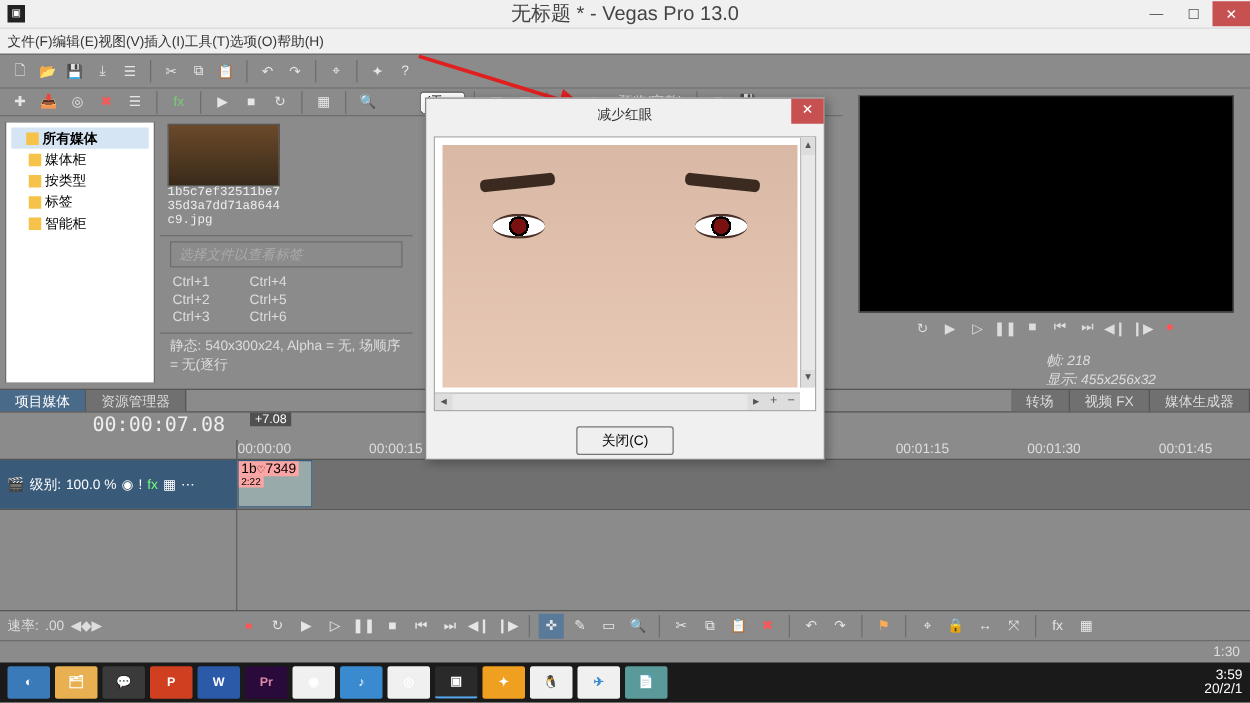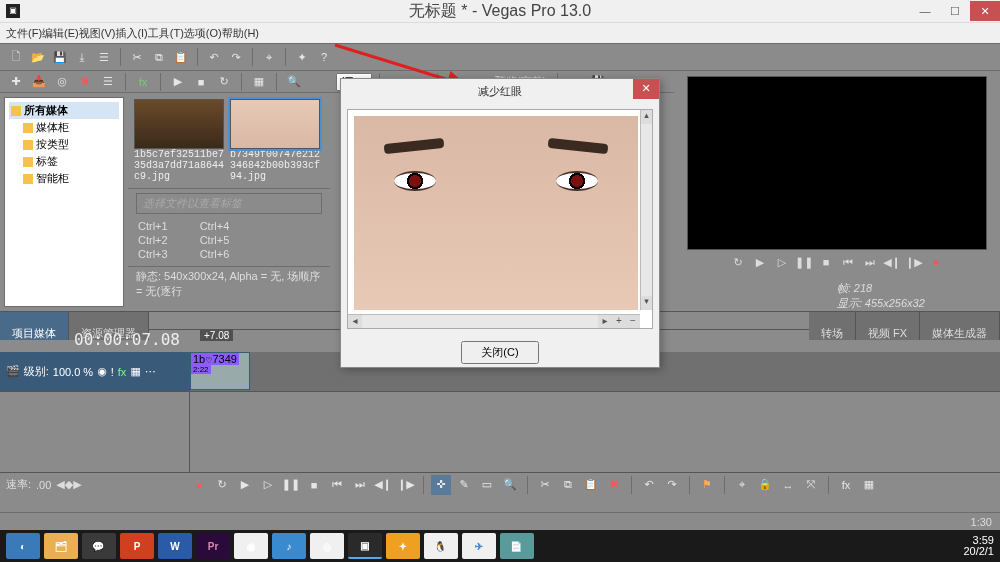--- a/index.html
+++ b/index.html
@@ -16,52 +16,52 @@
 .sep { width: 1px; height: 18px; background: #6d6d6d; margin: 0 4px; }
 .main-upper { height: 240px; display: flex; background: #8b8b8b; }
 .col-left { width: 330px; display: flex; flex-direction: column; }
 .col-mid { flex: 1; }
 .col-right { width: 326px; display: flex; flex-direction: column; align-items: center; padding-top: 5px; }
 .small-toolbar { height: 22px; display: flex; align-items: center; padding: 0 6px; gap: 3px; border-bottom: 1px solid #6d6d6d; }
 .small-toolbar select { font-size: 10px; height: 18px; }
 .media-browser { flex: 1; display: flex; }
 .tree { width: 120px; background: #fff; border: 1px solid #6d6d6d; margin: 4px; padding: 4px; color: #000; }
 .tree .node { padding: 1px 0 1px 14px; position: relative; }
-.tree .node.root { font-weight: bold; background: #d6e5f3; padding-left: 2px; }
+.tree .node.root { font-weight: bold; background: #d6e5f3; padding-left: 12px; }
 .tree .ico { display: inline-block; width: 10px; height: 10px; background: #f6c24a; margin-right: 3px; vertical-align: middle; }
 .thumbs { flex: 1; display: flex; flex-direction: column; }
 .thumb-row { display: flex; gap: 6px; padding: 6px; }
 .thumb { width: 90px; }
 .thumb .img { width: 90px; height: 50px; background: #333; border: 1px solid #555; position: relative; }
 .thumb .cap { font-size: 10px; color: #eee; word-break: break-all; line-height: 11px; font-family: Liberation Mono, monospace; }
 .thumb.sel .img { outline: 2px solid #4a90d9; }
 .info-area { border-top: 1px solid #6d6d6d; padding: 4px 8px; color: #ddd; }
 .info-area .hint { font-style: italic; border: 1px solid #6d6d6d; padding: 2px 6px; margin-bottom: 4px; color: #aaa; }
 .info-area table td { padding-right: 30px; }
 .status-line { color: #ddd; padding: 2px 8px; border-top: 1px solid #6d6d6d; }
 .tabs-row { height: 18px; display: flex; border-top: 1px solid #555; }
-.tab { padding: 14px 12px; background: #707070; color: #ddd; border-right: 1px solid #555; }
+.tab { padding: 2px 12px; background: #707070; color: #ddd; border-right: 1px solid #555; }
 .tab.active { background: #4a6a8a; color: #fff; }
 .preview { width: 300px; height: 200px; background: #000; border: 1px solid #555; }
 .preview-ctrl { display: flex; gap: 4px; margin-top: 6px; color: #ddd; }
 .preview-ctrl .pbtn { width: 18px; text-align: center; }
 .preview-info { color: #ddd; font-size: 10px; margin-top: 12px; text-align: left; width: 300px; padding-left: 150px; font-style: italic; }
 .timeline-area { background: #8b8b8b; border-top: 1px solid #555; }
 .tl-header { height: 22px; display: flex; align-items: flex-start; }
 .tl-time { width: 190px; text-align: right; padding-right: 10px; color: #eee; font-size: 16px; font-family: monospace; }
 .tl-marker { background: #505050; color: #fff; padding: 0 4px; font-size: 10px; margin-left: 10px; }
 .tl-ruler { height: 16px; display: flex; background: #8b8b8b; border-bottom: 1px solid #555; position: relative; }
 .tl-ruler .spacer { width: 190px; border-right: 1px solid #555; }
 .tl-ruler .ticks { flex: 1; position: relative; color: #ddd; font-size: 9px; }
 .tl-ruler .tick { position: absolute; top: 1px; }
 .tl-track { height: 40px; display: flex; border-bottom: 1px solid #555; }
 .tl-track-head { width: 190px; background: #3a5a7a; border-right: 1px solid #555; display: flex; align-items: center; padding: 2px 6px; gap: 4px; color: #fff; font-size: 9px; }
 .tl-track-body { flex: 1; background: #707070; position: relative; }
 .clip { position: absolute; left: 0; top: 0; height: 38px; width: 60px; border: 1px solid #3a5a7a; background: #9aa; }
-.clip .lbl { position: absolute; top: 0; left: 0; background: #8b5cf6; color: #000; font-size: 8px; padding: 0 2px; }
+.clip .lbl { position: absolute; top: 0; left: 0; background: #fca5a5; color: #000; font-size: 8px; padding: 0 2px; }
 .tl-empty { height: 80px; display: flex; }
 .tl-empty .spacer { width: 190px; border-right: 1px solid #555; }
 .tl-bottom-tools { height: 24px; background: #8b8b8b; border-top: 1px solid #555; display: flex; align-items: center; padding: 0 6px; gap: 3px; }
 .tl-bottom-tools .left { width: 180px; display: flex; align-items: center; gap: 5px; color: #ddd; }
 .taskbar { position: absolute; bottom: 0; left: 0; right: 0; height: 32px; background: #1a1a1a; display: flex; align-items: center; padding-left: 6px; gap: 4px; }
 .taskbar .tico { width: 34px; height: 26px; border-radius: 2px; display: flex; align-items: center; justify-content: center; color: #fff; font-size: 10px; font-weight: bold; }
 .taskbar .clock { margin-left: auto; margin-right: 6px; color: #fff; font-size: 10px; text-align: right; line-height: 11px; }
 .dialog { position: absolute; left: 340px; top: 78px; width: 320px; height: 290px; background: #f0f0f0; border: 1px solid #888; box-shadow: 2px 2px 8px rgba(0,0,0,.3); }
 .dialog .dtitle { height: 24px; display: flex; align-items: center; justify-content: center; position: relative; font-size: 12px; color: #333; }
 .dialog .dclose { position: absolute; right: 0; top: 0; width: 26px; height: 20px; background: #c75050; color: #fff; text-align: center; line-height: 18px; }
@@ -151,24 +151,20 @@
         <div class="node"><span class="ico"></span><span>按类型</span></div>
         <div class="node"><span class="ico"></span><span>标签</span></div>
         <div class="node"><span class="ico"></span><span>智能柜</span></div>
       </div>
       <div class="thumbs">
         <div class="thumb-row">
           <div class="thumb">
             <div class="img" style="background:linear-gradient(#6b4a2a,#3a2a1a)"></div>
             <div class="cap">1b5c7ef32511be735d3a7dd71a8644c9.jpg</div>
           </div>
-          <div class="thumb sel">
-            <div class="img" style="background:linear-gradient(#e8c9b5,#d9b9a5)"></div>
-            <div class="cap">b7349f00747e212346842b00b393cf94.jpg</div>
-          </div>
         </div>
         <div class="info-area">
           <div class="hint">选择文件以查看标签</div>
           <table>
             <tbody>
                 <tr>
                   <td>Ctrl+1</td>
                   <td>Ctrl+4</td>
                 </tr>
             <tr>
@@ -233,20 +229,33 @@
   <div class="tab">转场</div>
   <div class="tab">视频 FX</div>
   <div class="tab">媒体生成器</div>
 </div>
 
 <div class="timeline-area">
   <div class="tl-header">
     <div class="tl-time">00:00:07.08</div>
     <div class="tl-marker">+7.08</div>
   </div>
+  <div class="tl-ruler">
+    <div class="spacer"></div>
+    <div class="ticks">
+      <span class="tick" style="left:0%">00:00:00</span>
+      <span class="tick" style="left:13%">00:00:15</span>
+      <span class="tick" style="left:26%">00:00:30</span>
+      <span class="tick" style="left:39%">00:00:45</span>
+      <span class="tick" style="left:52%">00:01:00</span>
+      <span class="tick" style="left:65%">00:01:15</span>
+      <span class="tick" style="left:78%">00:01:30</span>
+      <span class="tick" style="left:91%">00:01:45</span>
+    </div>
+  </div>
   <div class="tl-track">
     <div class="tl-track-head">
       <span>🎬</span>
       <span>级别:</span>
       <span>100.0 %</span>
       <span>◉</span>
       <span>!</span>
       <span style="color:#7f7">fx</span>
       <span>▦</span>
       <span>⋯</span>

